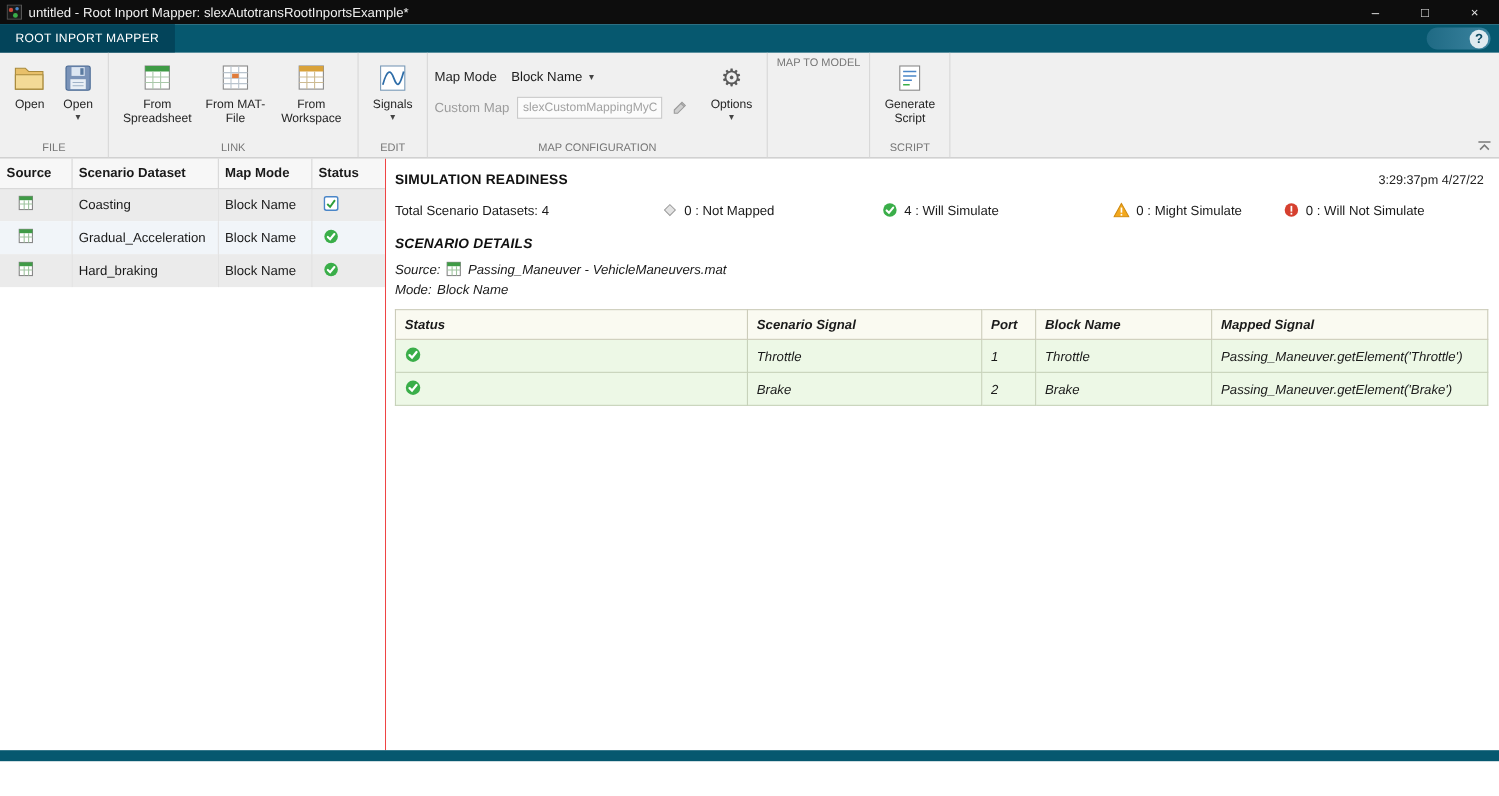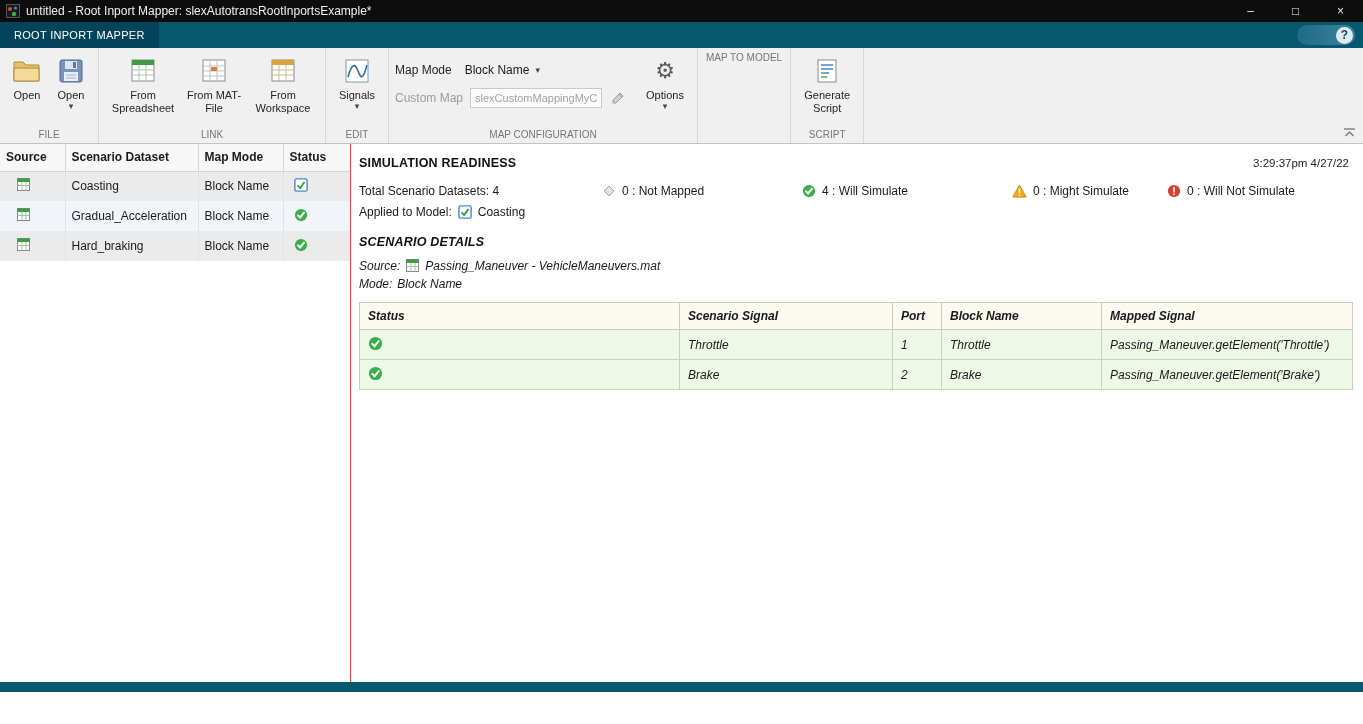--- a/index.html
+++ b/index.html
@@ -367,30 +367,20 @@
               <svg width="14" height="14" viewBox="0 0 16 16">
                 <circle cx="8" cy="8" r="7" fill="#d6402f"></circle>
                 <rect x="7.1" y="3.6" width="1.8" height="6" fill="#fff"></rect>
                 <rect x="7.1" y="10.8" width="1.8" height="1.9" fill="#fff"></rect>
               </svg>
             </span>
           <span>0 : Will Not Simulate</span>
         </span>
       </div>
 
-      <div class="applied-row">
-        <span>Applied to Model:</span>
-        <span class="icon-inline">
-            <svg width="14" height="14" viewBox="0 0 16 16">
-              <rect x="1" y="1" width="14" height="14" rx="2" fill="#fff" stroke="#4a86c8" stroke-width="1.6"></rect>
-              <path d="M4 8.5 L7 11.5 L12 4.5" stroke="#2e9e3a" stroke-width="2" fill="none"></path>
-            </svg>
-          </span>
-        <span>Coasting</span>
-      </div>
 
       <div class="details-block">
         <div class="section-title">SCENARIO DETAILS</div>
         <div class="source-row">
           <span>Source:</span>
           <span class="icon-inline">
               <svg width="15" height="15" viewBox="0 0 15 15">
                 <rect x="1.5" y="1.5" width="12" height="12" fill="#fff" stroke="#888"></rect>
                 <rect x="1.5" y="1.5" width="12" height="3.5" fill="#3f9b46"></rect>
                 <path d="M1.5 8.5 h12 M6 5 v8.5 M10 5 v8.5" stroke="#9fc49f" stroke-width="1"></path>

